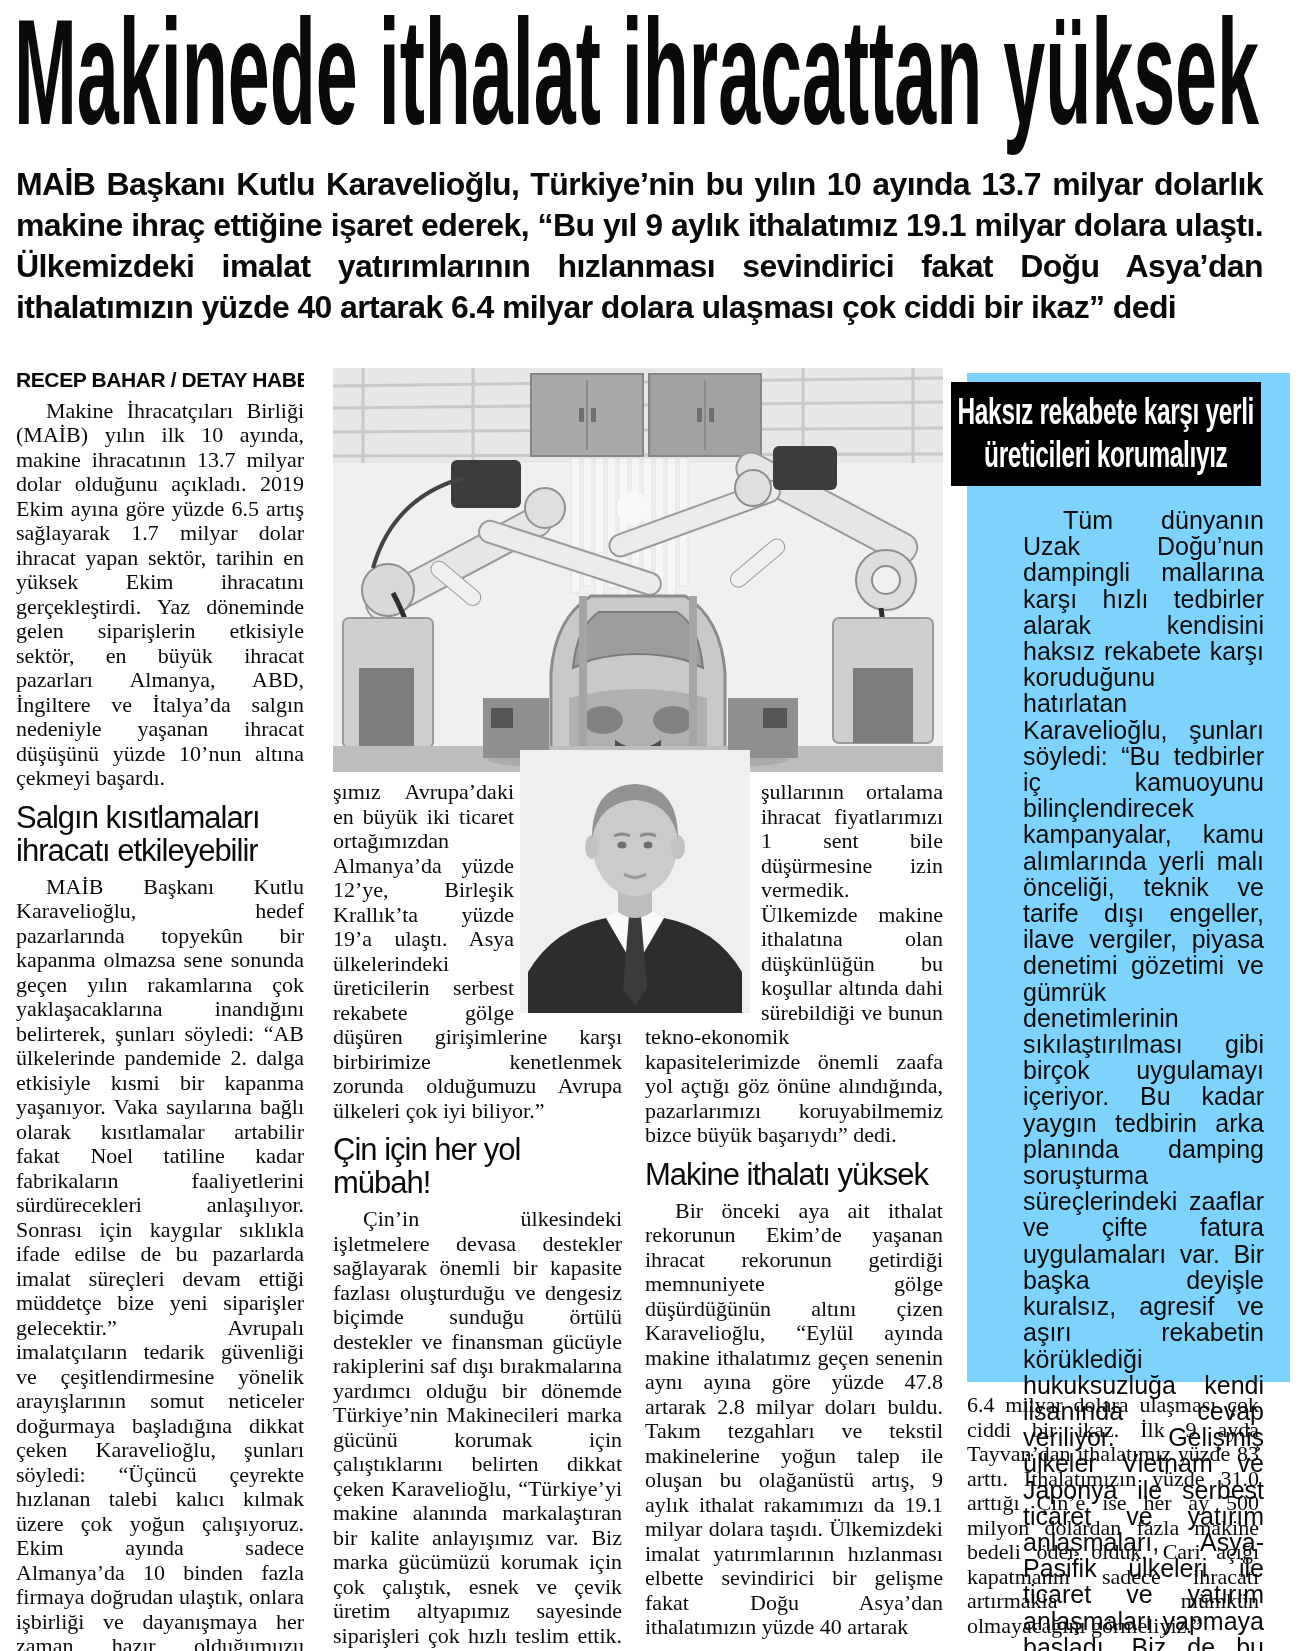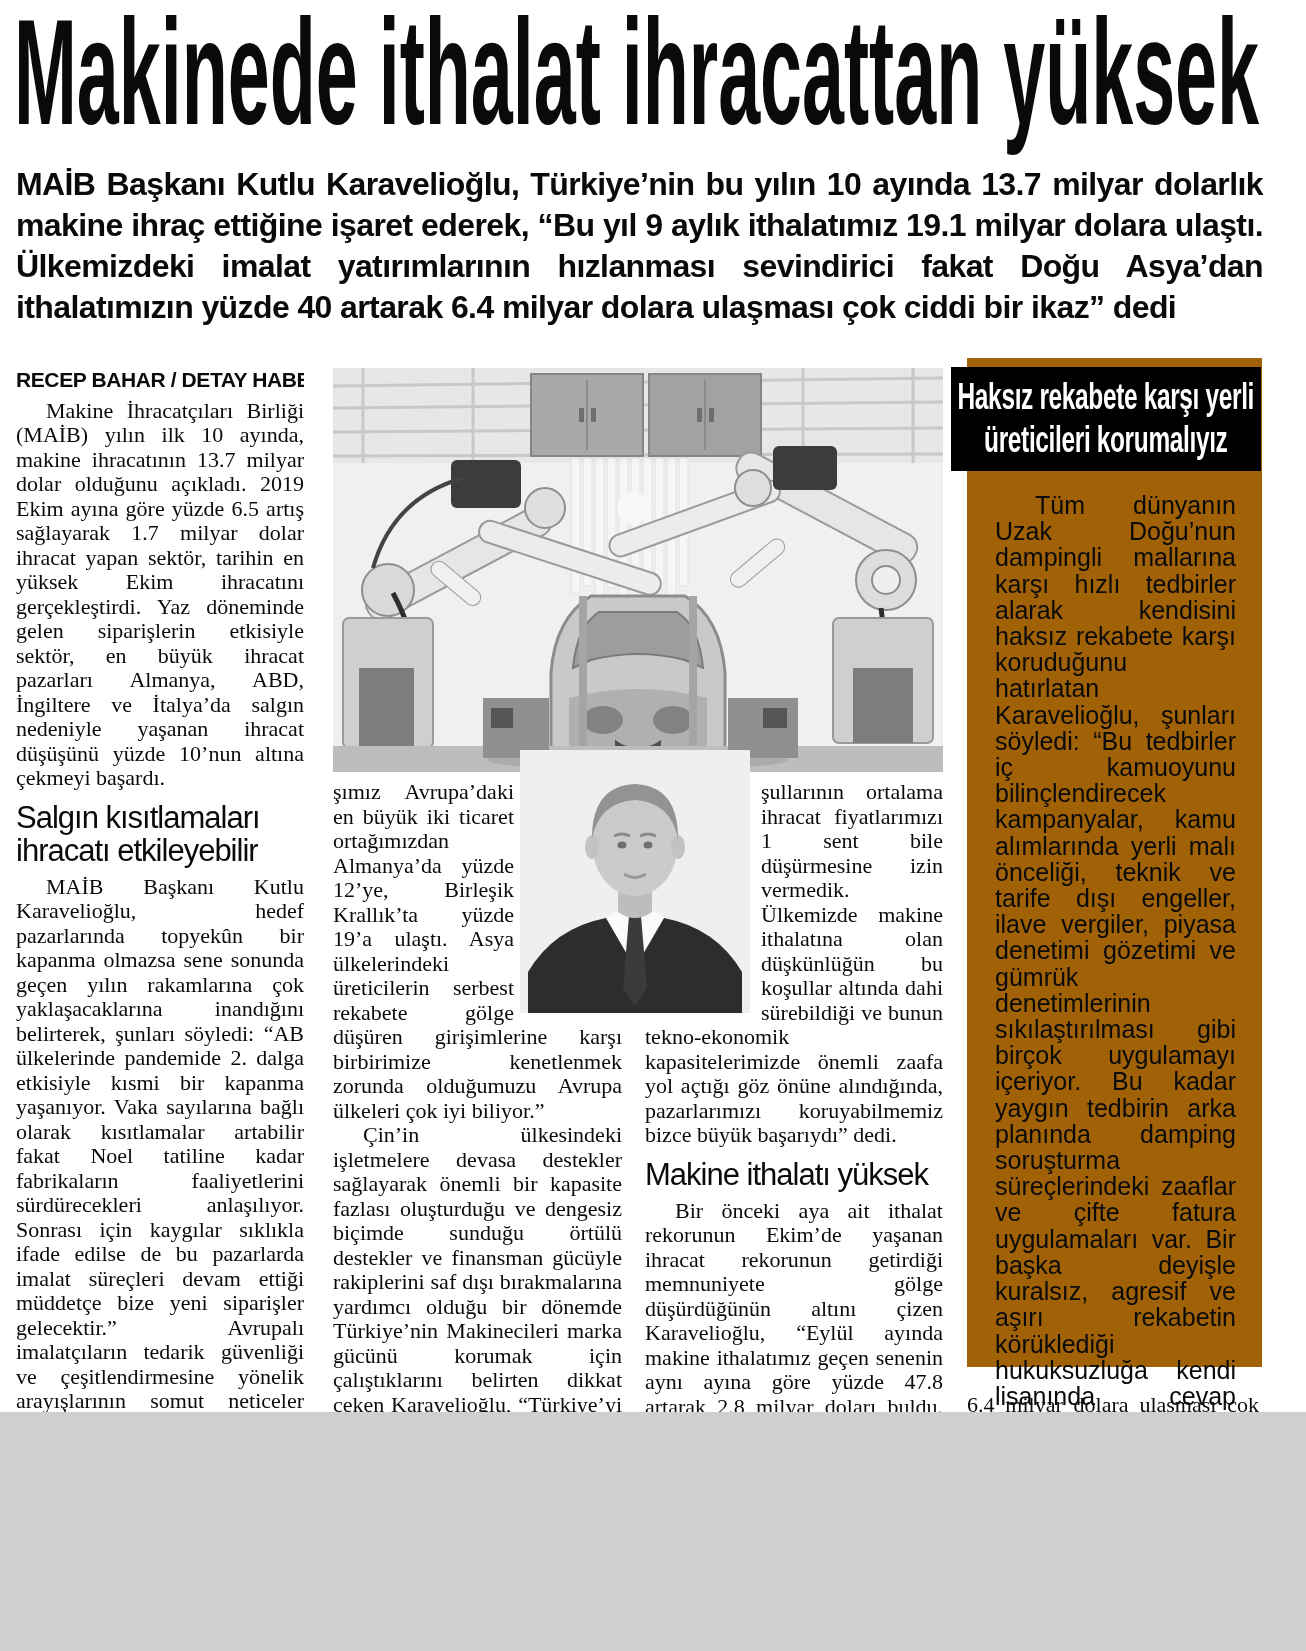--- a/index.html
+++ b/index.html
@@ -1,17 +1,17 @@
 <!DOCTYPE html>
 <html lang="tr"><head>
 <meta charset="utf-8">
 <style>
   html,body{margin:0;padding:0;background:#cfcfcf;}
   #page{
-    position:relative;width:1306px;height:1412px;margin:0 auto;
+    position:relative;width:1306px;height:1651px;margin:0 auto;
     background:#ffffff;color:#0a0a0a;overflow:hidden;
     font-family:"Liberation Serif", serif;
   }
   
   #headline-svg{position:absolute;left:14px;top:6px;}
   #headline-svg text{
     font-family:"Liberation Sans", sans-serif;font-weight:700;
     fill:#0a0a0a;
   }
   
@@ -34,22 +34,23 @@
     font-family:"Liberation Sans", sans-serif;font-weight:400;
     font-size:31px;line-height:33px;letter-spacing:-1px;
     text-align:left;text-indent:0;margin:10px 0 8px 0;
   }
   .spacer-right{float:right;width:108px;height:232px;}
   .spacer-left{float:left;width:116px;height:232px;}
   
   .photo{position:absolute;display:block;}
   
   #sidebar{
-    position:absolute;left:967px;top:358px;width:295px;height:1009px;
-    background:#a16207;
+    position:absolute;left:967px;top:373px;width:295px;height:1009px;
+    background:#7dd3fc;
+    padding-left:28px;
   }
   #sidebar-box{
     position:absolute;left:-16px;top:9px;width:310px;height:104px;
     background:#000000;overflow:hidden;
   }
   #sidebar-box-inner{
     width:430px;transform:scale(0.72,1.08);transform-origin:top left;
     color:#ffffff;font-family:"Liberation Sans", sans-serif;font-weight:700;
     font-size:34px;line-height:40px;text-align:center;padding-top:7px;
     letter-spacing:-0.5px;
@@ -180,20 +181,21 @@
       <path d="M120,86 Q128,82 136,86" stroke="#8a8a8a" stroke-width="3" fill="none"></path>
       <ellipse cx="102" cy="95" rx="4.5" ry="3.5" fill="#6f6f6f"></ellipse>
       <ellipse cx="128" cy="95" rx="4.5" ry="3.5" fill="#6f6f6f"></ellipse>
       <path d="M104,124 Q115,131 126,124" stroke="#9a9a9a" stroke-width="3" fill="none"></path>
     </g>
   </svg>
 
   <div class="col" style="left:333px;top:780px;width:289px;height:871px;overflow:hidden;">
     <div class="spacer-right"></div>
     <p class="para-noindent">şımız Avrupa’daki en büyük iki ticaret ortağımızdan Almanya’da yüzde 12’ye, Birleşik Krallık’ta yüzde 19’a ulaştı. Asya ülkelerindeki üreticilerin serbest rekabete gölge düşüren girişimlerine karşı birbirimize kenetlenmek zorunda olduğumuzu Avrupa ülkeleri çok iyi biliyor.”</p>
+    <h2 class="subhead">Çin için her yol mübah!</h2>
     <p class="para">Çin’in ülkesindeki işletmelere devasa destekler sağlayarak önemli bir kapasite fazlası oluşturduğu ve dengesiz biçimde sunduğu örtülü destekler ve finansman gücüyle rakiplerini saf dışı bırakmalarına yardımcı olduğu bir dönemde Türkiye’nin Makinecileri marka gücünü korumak için çalıştıklarını belirten dikkat çeken Karavelioğlu, “Türkiye’yi makine alanında markalaştıran bir kalite anlayışımız var. Biz marka gücümüzü korumak için çok çalıştık, esnek ve çevik üretim altyapımız sayesinde siparişleri çok hızlı teslim ettik. Pandemi ko-</p>
   </div>
 
   <div class="col" style="left:645px;top:780px;width:298px;height:871px;overflow:hidden;">
     <div class="spacer-left"></div>
     <p class="para-noindent">şullarının ortalama ihracat fiyatlarımızı 1 sent bile düşürmesine izin vermedik. Ülkemizde makine ithalatına olan düşkünlüğün bu koşullar altında dahi sürebildiği ve bunun tekno-ekonomik kapasitelerimizde önemli zaafa yol açtığı göz önüne alındığında, pazarlarımızı koruyabilmemiz bizce büyük başarıydı” dedi.</p>
     <h2 class="subhead">Makine ithalatı yüksek</h2>
     <p class="para">Bir önceki aya ait ithalat rekorunun Ekim’de yaşanan ihracat rekorunun getirdiği memnuniyete gölge düşürdüğünün altını çizen Karavelioğlu, “Eylül ayında makine ithalatımız geçen senenin aynı ayına göre yüzde 47.8 artarak 2.8 milyar doları buldu. Takım tezgahları ve tekstil makinelerine yoğun talep ile oluşan bu olağanüstü artış, 9 aylık ithalat rakamımızı da 19.1 milyar dolara taşıdı. Ülkemizdeki imalat yatırımlarının hızlanması elbette sevindirici bir gelişme fakat Doğu Asya’dan ithalatımızın yüzde 40 artarak</p>
   </div>
 

